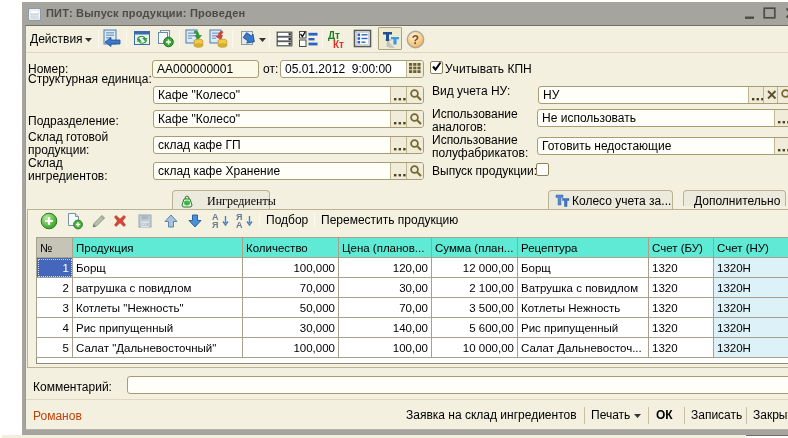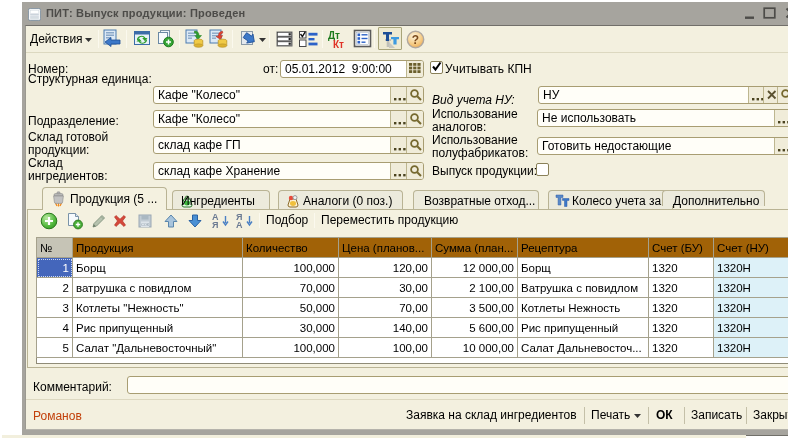--- a/index.html
+++ b/index.html
@@ -7,21 +7,21 @@
 #win{position:absolute;left:2px;top:2px;width:784px;height:434px;background:#a6a49e;border-right:1px solid #a16207;border-bottom:1px solid #706f69;margin-left:20px;}
 #title .txt{position:absolute;left:24px;top:5px;letter-spacing:0.2px;color:#4d4c49;font-weight:bold;font-size:11px;white-space:nowrap;}
 #client{position:absolute;left:3px;top:23px;width:774px;height:405px;background:#f3f0df;border-top:1px solid #716f6a;border-left:1px solid #9b9990;border-right:1px solid #8f8d85;border-bottom:1px solid #b5b3ab;}
 .lbl{position:absolute;color:#000;font-size:12px;white-space:nowrap;line-height:13px;}
 .fld{position:absolute;background:#fffef8;border:1px solid #a89d72;border-radius:3px;font-size:12px;color:#000;white-space:nowrap;overflow:hidden;height:18px;}
 .fld .v{position:absolute;left:4px;top:1px;}
 .sec{position:absolute;top:0;height:16px;background:#f0ecd9;border-left:1px solid #bdb68f;}
 .tsep{position:absolute;top:4px;width:1px;height:18px;background:#cbc7ae;border-right:1px solid #fbf9ee;}
 .tab{position:absolute;background:#eceadc;border:1px solid #b9b394;border-bottom:none;border-radius:4px 4px 0 0;font-size:12px;color:#000;white-space:nowrap;}
 #tbl td{border:1px solid #a5a18c;height:20px;padding:0 3px;overflow:hidden;white-space:nowrap;background:#fff;}
-#tbl tr.hd td{background:#a16207;}
+#tbl tr.hd td{background:#5eead4;}
 #tbl td.num{text-align:right;}
 #tbl td.nu{background:#ddf1f8;}
 .fsep{position:absolute;top:381px;width:1px;height:17px;background:#c4c0a8;}
 </style></head>
 <body>
 <div id="win">
 
   <div id="title">
     <svg style="position:absolute;left:6px;top:6px" width="13" height="13" viewBox="0 0 15 15">
       <rect x="0.5" y="0.5" width="14" height="14" rx="2" fill="#f4f6f8" stroke="#7b8d9e"></rect>
@@ -147,20 +147,23 @@
               <stop offset="1" stop-color="#eca54a"></stop>
             </radialGradient>
           </defs>
         <circle cx="9.5" cy="9.5" r="8.2" fill="url(#qg)" stroke="#b0a8a0" stroke-width="1.4"></circle>
         <text x="9.5" y="14" text-anchor="middle" font-size="12" font-weight="bold" fill="#7a4a1d" font-family="Liberation Sans">?</text>
       </svg>
     </div>
     <div style="position:absolute;left:0;top:26px;width:773px;height:1px;background:#dcd8c0;"></div>
 
     <div class="lbl" style="left:2px;top:37px;">Номер:</div>
+    <div class="fld" style="left:126px;top:34px;width:107px;background:#fcf9e8;">
+        <span class="v">АА000000001</span>
+      </div>
     <div class="lbl" style="left:237px;top:37px;">от:</div>
     <div class="fld" style="left:254px;top:34px;width:144px;background:#fff;padding-left:28px;">
         <span class="v">05.01.2012&nbsp; 9:00:00</span>
       <div class="sec" style="left:125px;width:17px;">
           <svg width="14" height="13" style="position:absolute;left:1px;top:1px">
             <g fill="#6b5f2c">
               <rect x="1" y="1" width="3.2" height="2.8"></rect>
               <rect x="5.2" y="1" width="3.2" height="2.8"></rect>
               <rect x="9.4" y="1" width="3.2" height="2.8"></rect>
               <rect x="1" y="4.6" width="3.2" height="2.8"></rect>
@@ -190,21 +193,21 @@
             <rect x="10.2" y="1" width="2.4" height="2.4" fill="#4a431f"></rect>
           </svg>
         </div>
         <div class="sec" style="left:252px;width:17px;">
           <svg width="15" height="14" style="position:absolute;left:2px;top:1px">
             <circle cx="5.5" cy="5.5" r="3.4" fill="none" stroke="#76692f" stroke-width="1.8"></circle>
             <path d="M8.2 8.2 L12 12" stroke="#76692f" stroke-width="2"></path>
           </svg>
         </div>
       </div>
-    <div class="lbl" style="left:406px;top:68px;font-style:italic;">Вид учета НУ:</div>
+    <div class="lbl" style="left:406px;top:59px;">Вид учета НУ:</div>
     <div class="fld" style="left:512px;top:60px;width:298px;">
         <span class="v">НУ</span>
         <div class="sec" style="left:209px;width:15px;">
           <svg width="14" height="4" style="position:absolute;left:2px;top:10px">
             <rect x="1" y="1" width="2.4" height="2.4" fill="#4a431f"></rect>
             <rect x="5.6" y="1" width="2.4" height="2.4" fill="#4a431f"></rect>
             <rect x="10.2" y="1" width="2.4" height="2.4" fill="#4a431f"></rect>
           </svg>
         </div>
         <div class="sec" style="left:224px;width:14px;">
@@ -297,56 +300,35 @@
       </div>
     <div class="lbl" style="left:406px;top:139px;">Выпуск продукции:</div>
     <div style="position:absolute;left:510px;top:137px;width:13px;height:13px;background:#fff;border:1px solid #8a8159;border-radius:2px;"></div>
 
     <div class="tab" style="left:146px;top:164px;width:98px;height:20px;">
       <svg style="position:absolute;left:7px;top:3px" width="14" height="14" viewBox="0 0 14 14">
           <path d="M4 5 L10 5 L12 11 Q12 13 10 13 L4 13 Q2 13 2 11 Z" fill="#e8f6e8" stroke="#2a7a2a"></path>
           <path d="M5 5 Q5 2 7 2 Q9 2 9 5" fill="none" stroke="#2a7a2a"></path>
           <ellipse cx="7" cy="9" rx="3" ry="2.4" fill="#3cb83c"></ellipse>
         </svg>
-      <span style="position:absolute;left:8px;top:3px;">Ингредиенты</span>
-      </div>
-    <div class="tab" style="left:252px;top:164px;width:125px;height:20px;">
-      <svg style="position:absolute;left:7px;top:3px" width="14" height="14" viewBox="0 0 14 14">
-          <path d="M4 5 L10 5 L12 11 Q12 13 10 13 L4 13 Q2 13 2 11 Z" fill="#fdf2d2" stroke="#8a6a2a"></path>
-          <circle cx="5" cy="4" r="2.2" fill="#e84a3a"></circle>
-          <circle cx="9" cy="3.6" r="2" fill="#f0f0f0" stroke="#999"></circle>
-          <ellipse cx="7" cy="9.5" rx="3" ry="2.4" fill="#f0c03c"></ellipse>
-        </svg>
-      <span style="position:absolute;left:24px;top:3px;">Аналоги (0 поз.)</span>
-      </div>
-    <div class="tab" style="left:387px;top:164px;width:126px;height:20px;">
-        <span style="position:absolute;left:10px;top:3px;">Возвратные отход...</span>
+      <span style="position:absolute;left:34px;top:3px;font-family:Liberation Serif, serif;">Ингредиенты</span>
       </div>
     <div class="tab" style="left:522px;top:164px;width:125px;height:20px;">
       <svg style="position:absolute;left:6px;top:3px" width="15" height="14" viewBox="0 0 15 14">
           <path d="M1 1 L8 1 L8 3.4 L5.9 3.4 L5.9 11 L3.1 11 L3.1 3.4 L1 3.4 Z" fill="#5a8ac8" stroke="#2c5aa8" stroke-width="0.5"></path>
           <path d="M7.5 4.5 L14 4.5 L14 6.4 L12 6.4 L12 12.5 L9.5 12.5 L9.5 6.4 L7.5 6.4 Z" fill="#3c78c8" stroke="#2c5aa8" stroke-width="0.5"></path>
         </svg>
       <span style="position:absolute;left:23px;top:3px;">Колесо учета за...</span>
       </div>
-    <div class="tab" style="left:636px;top:164px;width:103px;height:16px;">
+    <div class="tab" style="left:657px;top:164px;width:103px;height:16px;">
         <span style="position:absolute;left:10px;top:3px;">Дополнительно</span>
       </div>
 
     <div id="panel" style="position:absolute;left:1px;top:183px;width:772px;height:159px;border:1px solid #b9b394;background:#f4f1e0;"></div>
 
-    <div class="tab" style="left:16px;top:161px;width:125px;height:23px;background:#f4f1e0;z-index:5;border-color:#b9b394;">
-      <svg style="position:absolute;left:8px;top:3px" width="15" height="16" viewBox="0 0 15 16">
-          <path d="M4.5 12 L6 15 M10.5 12 L9 15 M7.5 12 L7.5 15.5" stroke="#f08a1d" stroke-width="1.3"></path>
-          <path d="M3 4 Q3 2.5 4.5 2.5 L10.5 2.5 Q12 2.5 12 4 L12 5 L3 5 Z" fill="#b8b8b8" stroke="#8a8a8a" stroke-width="0.6"></path>
-          <path d="M2.6 5 L12.4 5 L11.6 11.2 Q11.4 12.4 10.2 12.4 L4.8 12.4 Q3.6 12.4 3.4 11.2 Z" fill="#c2c2c2" stroke="#8a8a8a" stroke-width="0.6"></path>
-          <rect x="6" y="0.8" width="3" height="2" rx="0.8" fill="#b0b0b0" stroke="#8a8a8a" stroke-width="0.5"></rect>
-        </svg>
-      <span style="position:absolute;left:27px;top:4px;">Продукция (5 ...</span>
-      </div>
 
     <svg style="position:absolute;left:14px;top:186px;z-index:2" width="18" height="18" viewBox="0 0 18 18">
       <defs>
           <radialGradient id="gg" cx="0.35" cy="0.3" r="0.9">
             <stop offset="0" stop-color="#b8e8a0"></stop>
             <stop offset="0.6" stop-color="#52b83c"></stop>
             <stop offset="1" stop-color="#2d8a1e"></stop>
           </radialGradient>
         </defs>
       <circle cx="9" cy="9" r="7.8" fill="url(#gg)" stroke="#2a7a1d"></circle>

